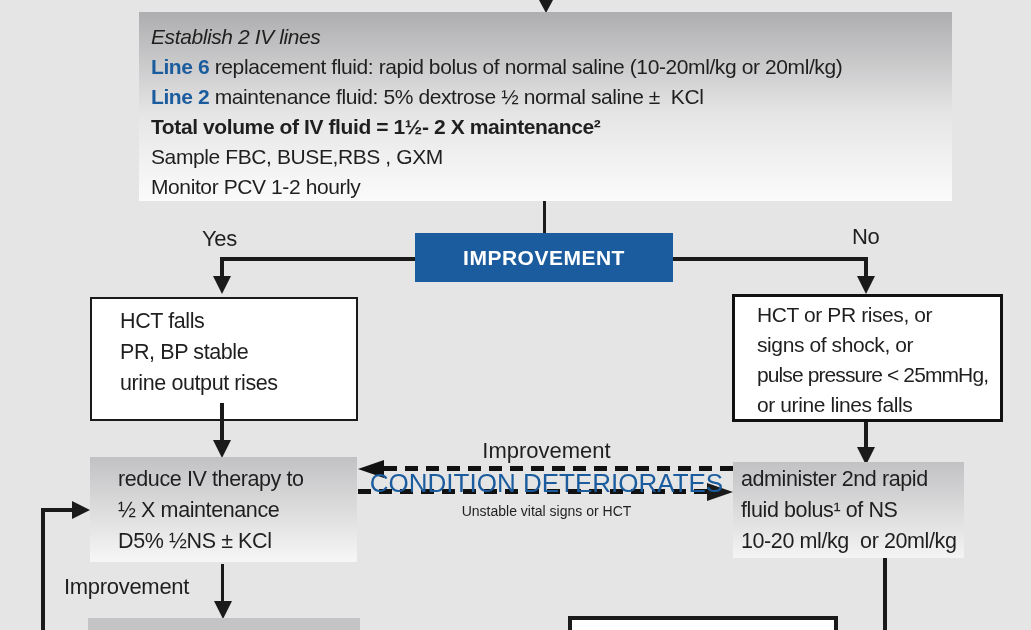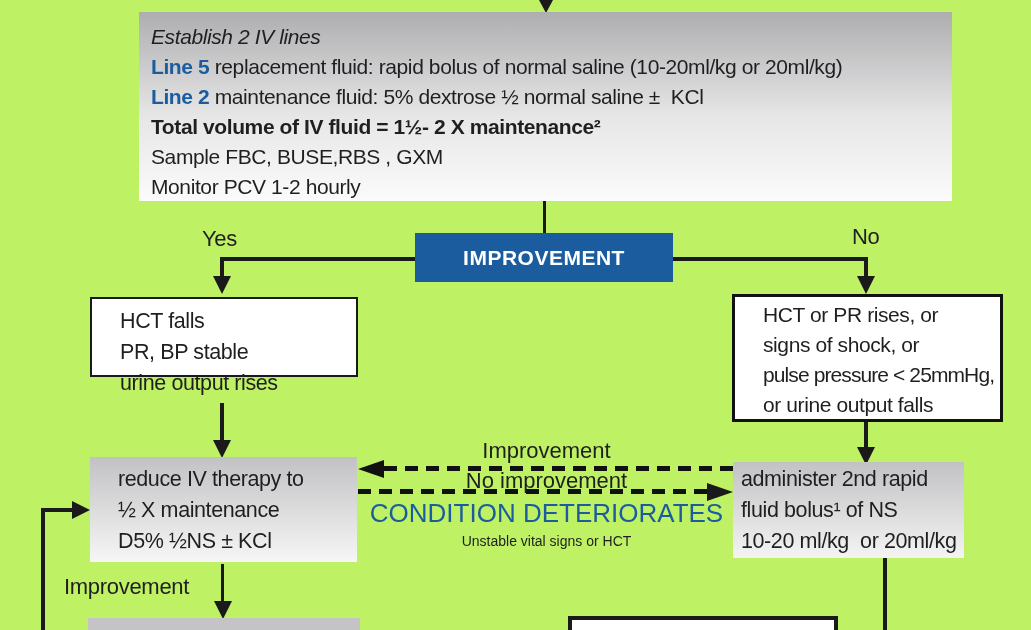--- a/index.html
+++ b/index.html
@@ -1,45 +1,45 @@
 <!DOCTYPE html>
 <html><head>
 <meta charset="utf-8">
 <style>
   html,body{margin:0;padding:0;background:#fff;}
   #stage{
-    position:relative;width:1031px;height:630px;overflow:hidden;background:#bef264;
+    position:relative;width:1031px;height:630px;overflow:hidden;background:#e5e5e5;
     font-family:"Liberation Sans", sans-serif;color:#1f1f1f;
   }
   .abs{position:absolute;}
   .tl{white-space:pre;letter-spacing:-0.4px;}
   
   .topbox{
     left:139px;top:12px;width:813px;height:189px;
     background:linear-gradient(#aeaeb0,#e6e6e7 55%,#fbfbfb);
     padding:10px 0 0 12px;box-sizing:border-box;
     font-size:21px;line-height:30px;
   }
   .topbox .it{font-style:italic;}
   .topbox .bold{font-weight:bold;}
   .blue{color:#1b5c9e;}
   .impbox{
     left:415px;top:233px;width:258px;height:49px;background:#1b5c9e;
     color:#ffffff;font-weight:bold;font-size:21px;letter-spacing:0.5px;
     display:flex;align-items:center;justify-content:center;
   }
   .condboxL{
-    left:90px;top:297px;width:268px;height:80px;background:#ffffff;
+    left:90px;top:297px;width:268px;height:124px;background:#ffffff;
     border:2.5px solid #1a1a1a;box-sizing:border-box;
     padding:7px 0 0 28px;font-size:21.5px;line-height:31px;
   }
   .condboxR{
     left:732px;top:294px;width:271px;height:128px;background:#ffffff;
     border:3px solid #111;box-sizing:border-box;
-    padding:3px 0 0 28px;font-size:21px;line-height:30px;
+    padding:3px 0 0 22px;font-size:21px;line-height:30px;
   }
   .tight{letter-spacing:-0.9px;}
   .actboxL{
     left:90px;top:457px;width:267px;height:105px;
     background:linear-gradient(#c2c2c4,#f6f6f6);
     padding:7px 0 0 28px;box-sizing:border-box;
     font-size:21.5px;line-height:31px;
   }
   .actboxR{
     left:733px;top:462px;width:231px;height:96px;
@@ -75,21 +75,21 @@
 </style>
 </head>
 <body>
 
 <div id="stage">
 
   <div class="abs arrdown sm" style="left:539px;top:0px;"></div>
 
   <div class="abs topbox">
     <div class="tl it">Establish 2 IV lines</div>
-    <div><span class="tl blue bold">Line 5</span><span class="tl"> replacement fluid: rapid bolus of normal saline (10-20ml/kg or 20ml/kg)</span></div>
+    <div><span class="tl blue bold">Line 6</span><span class="tl"> replacement fluid: rapid bolus of normal saline (10-20ml/kg or 20ml/kg)</span></div>
     <div><span class="tl blue bold">Line 2</span><span class="tl"> maintenance fluid: 5% dextrose ½ normal saline ±  KCl</span></div>
     <div class="tl bold">Total volume of IV fluid = 1½- 2 X maintenance²</div>
     <div class="tl">Sample FBC, BUSE,RBS , GXM</div>
     <div class="tl">Monitor PCV 1-2 hourly</div>
   </div>
 
   <div class="abs vline" style="left:543px;top:201px;width:3px;height:32px;"></div>
 
   <div class="abs impbox">
     <span>IMPROVEMENT</span>
@@ -109,21 +109,21 @@
   <div class="abs condboxL">
     <div class="tl">HCT falls</div>
     <div class="tl">PR, BP stable</div>
     <div class="tl">urine output rises</div>
   </div>
 
   <div class="abs condboxR">
     <div class="tl">HCT or PR rises, or</div>
     <div class="tl">signs of shock, or</div>
     <div class="tl tight">pulse pressure &lt; 25mmHg,</div>
-    <div class="tl">or urine output falls</div>
+    <div class="tl">or urine lines falls</div>
   </div>
 
   <div class="abs vline" style="left:220px;top:403px;width:4px;height:37px;"></div>
   <div class="abs arrdown" style="left:213px;top:440px;"></div>
 
   <div class="abs vline" style="left:864px;top:422px;width:4px;height:25px;"></div>
   <div class="abs arrdown" style="left:857px;top:447px;"></div>
 
   <div class="abs actboxL">
     <div class="tl">reduce IV therapy to</div>
@@ -142,21 +142,20 @@
   <div class="abs arrright" style="left:72px;top:501px;"></div>
 
   <div class="abs dash" style="left:384px;top:466px;width:349px;"></div>
   <div class="abs arrleft" style="left:358px;top:460px;"></div>
 
   <div class="abs dash" style="left:358px;top:489px;width:350px;"></div>
   <div class="abs arrright big" style="left:707px;top:483px;"></div>
 
   <div class="abs capwrap">
     <div class="cap1">Improvement</div>
-    <div class="cap2">No improvement</div>
     <div class="cap3">CONDITION DETERIORATES</div>
     <div class="cap4">Unstable vital signs or HCT</div>
   </div>
 
   <div class="abs lbl" style="left:64px;top:574px;">Improvement</div>
   <div class="abs vline" style="left:221px;top:564px;width:3px;height:37px;"></div>
   <div class="abs arrdown" style="left:214px;top:601px;"></div>
 
   <div class="abs partialL"></div>
   <div class="abs partialM"></div>

